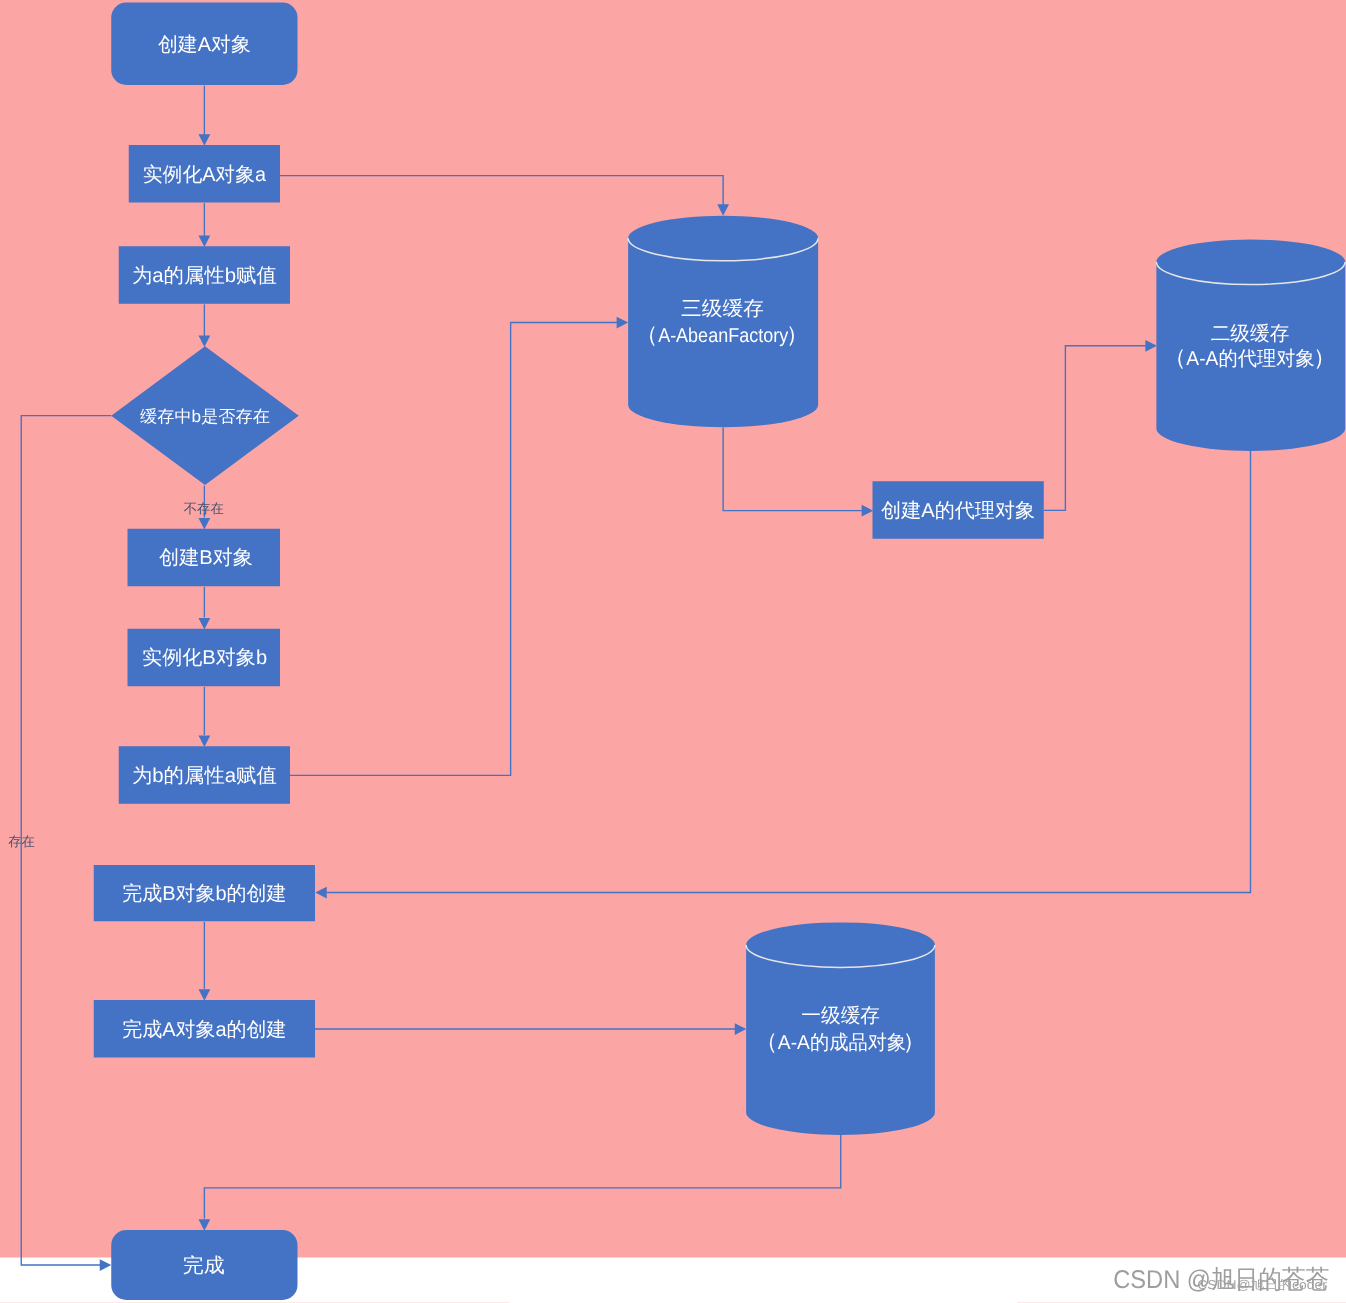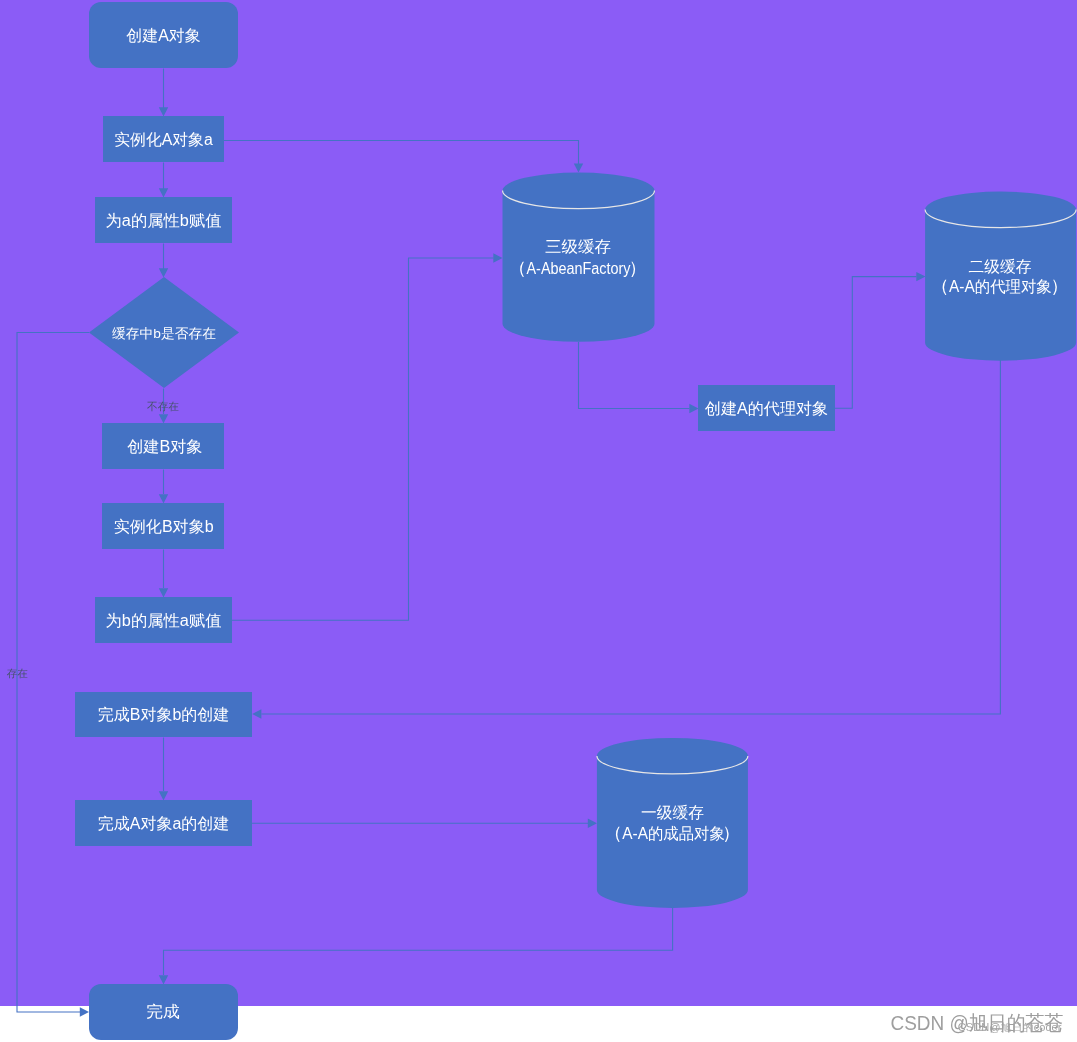--- a/index.html
+++ b/index.html
@@ -1,19 +1,19 @@
 <!DOCTYPE html>
 <html><head>
 <meta charset="utf-8">
 <title>flowchart</title>
 <style>
   html,body{margin:0;padding:0;background:#ffffff;}
   body{width:1077px;height:1042px;overflow:hidden;
        font-family:"Liberation Sans",sans-serif;}
-  #canvas{position:relative;width:1077px;height:1006px;background:#8b5cf6;text-align:right;}
+  #canvas{position:relative;width:1077px;height:1006px;background:#fca5a5;text-align:right;}
   #chart{position:absolute;left:0;top:0;width:1077px;height:1042px;}
   .shape{fill:#4472C4;stroke:#41719C;stroke-width:0;}
   .conn{fill:none;stroke:#4472C4;stroke-width:1.1;}
   .arrowfill{fill:#4472C4;}
   .nodetext{fill:#ffffff;font-family:"Liberation Sans",sans-serif;
             font-size:16px;text-anchor:middle;}
   .paren{font-size:18px;}
   .edgelabel{fill:#46536e;font-family:"Liberation Sans",sans-serif;
              font-size:10.7px;text-anchor:middle;}
   .wm-big{fill:#9e9e9e;font-family:"Liberation Sans",sans-serif;font-size:20.5px;}

